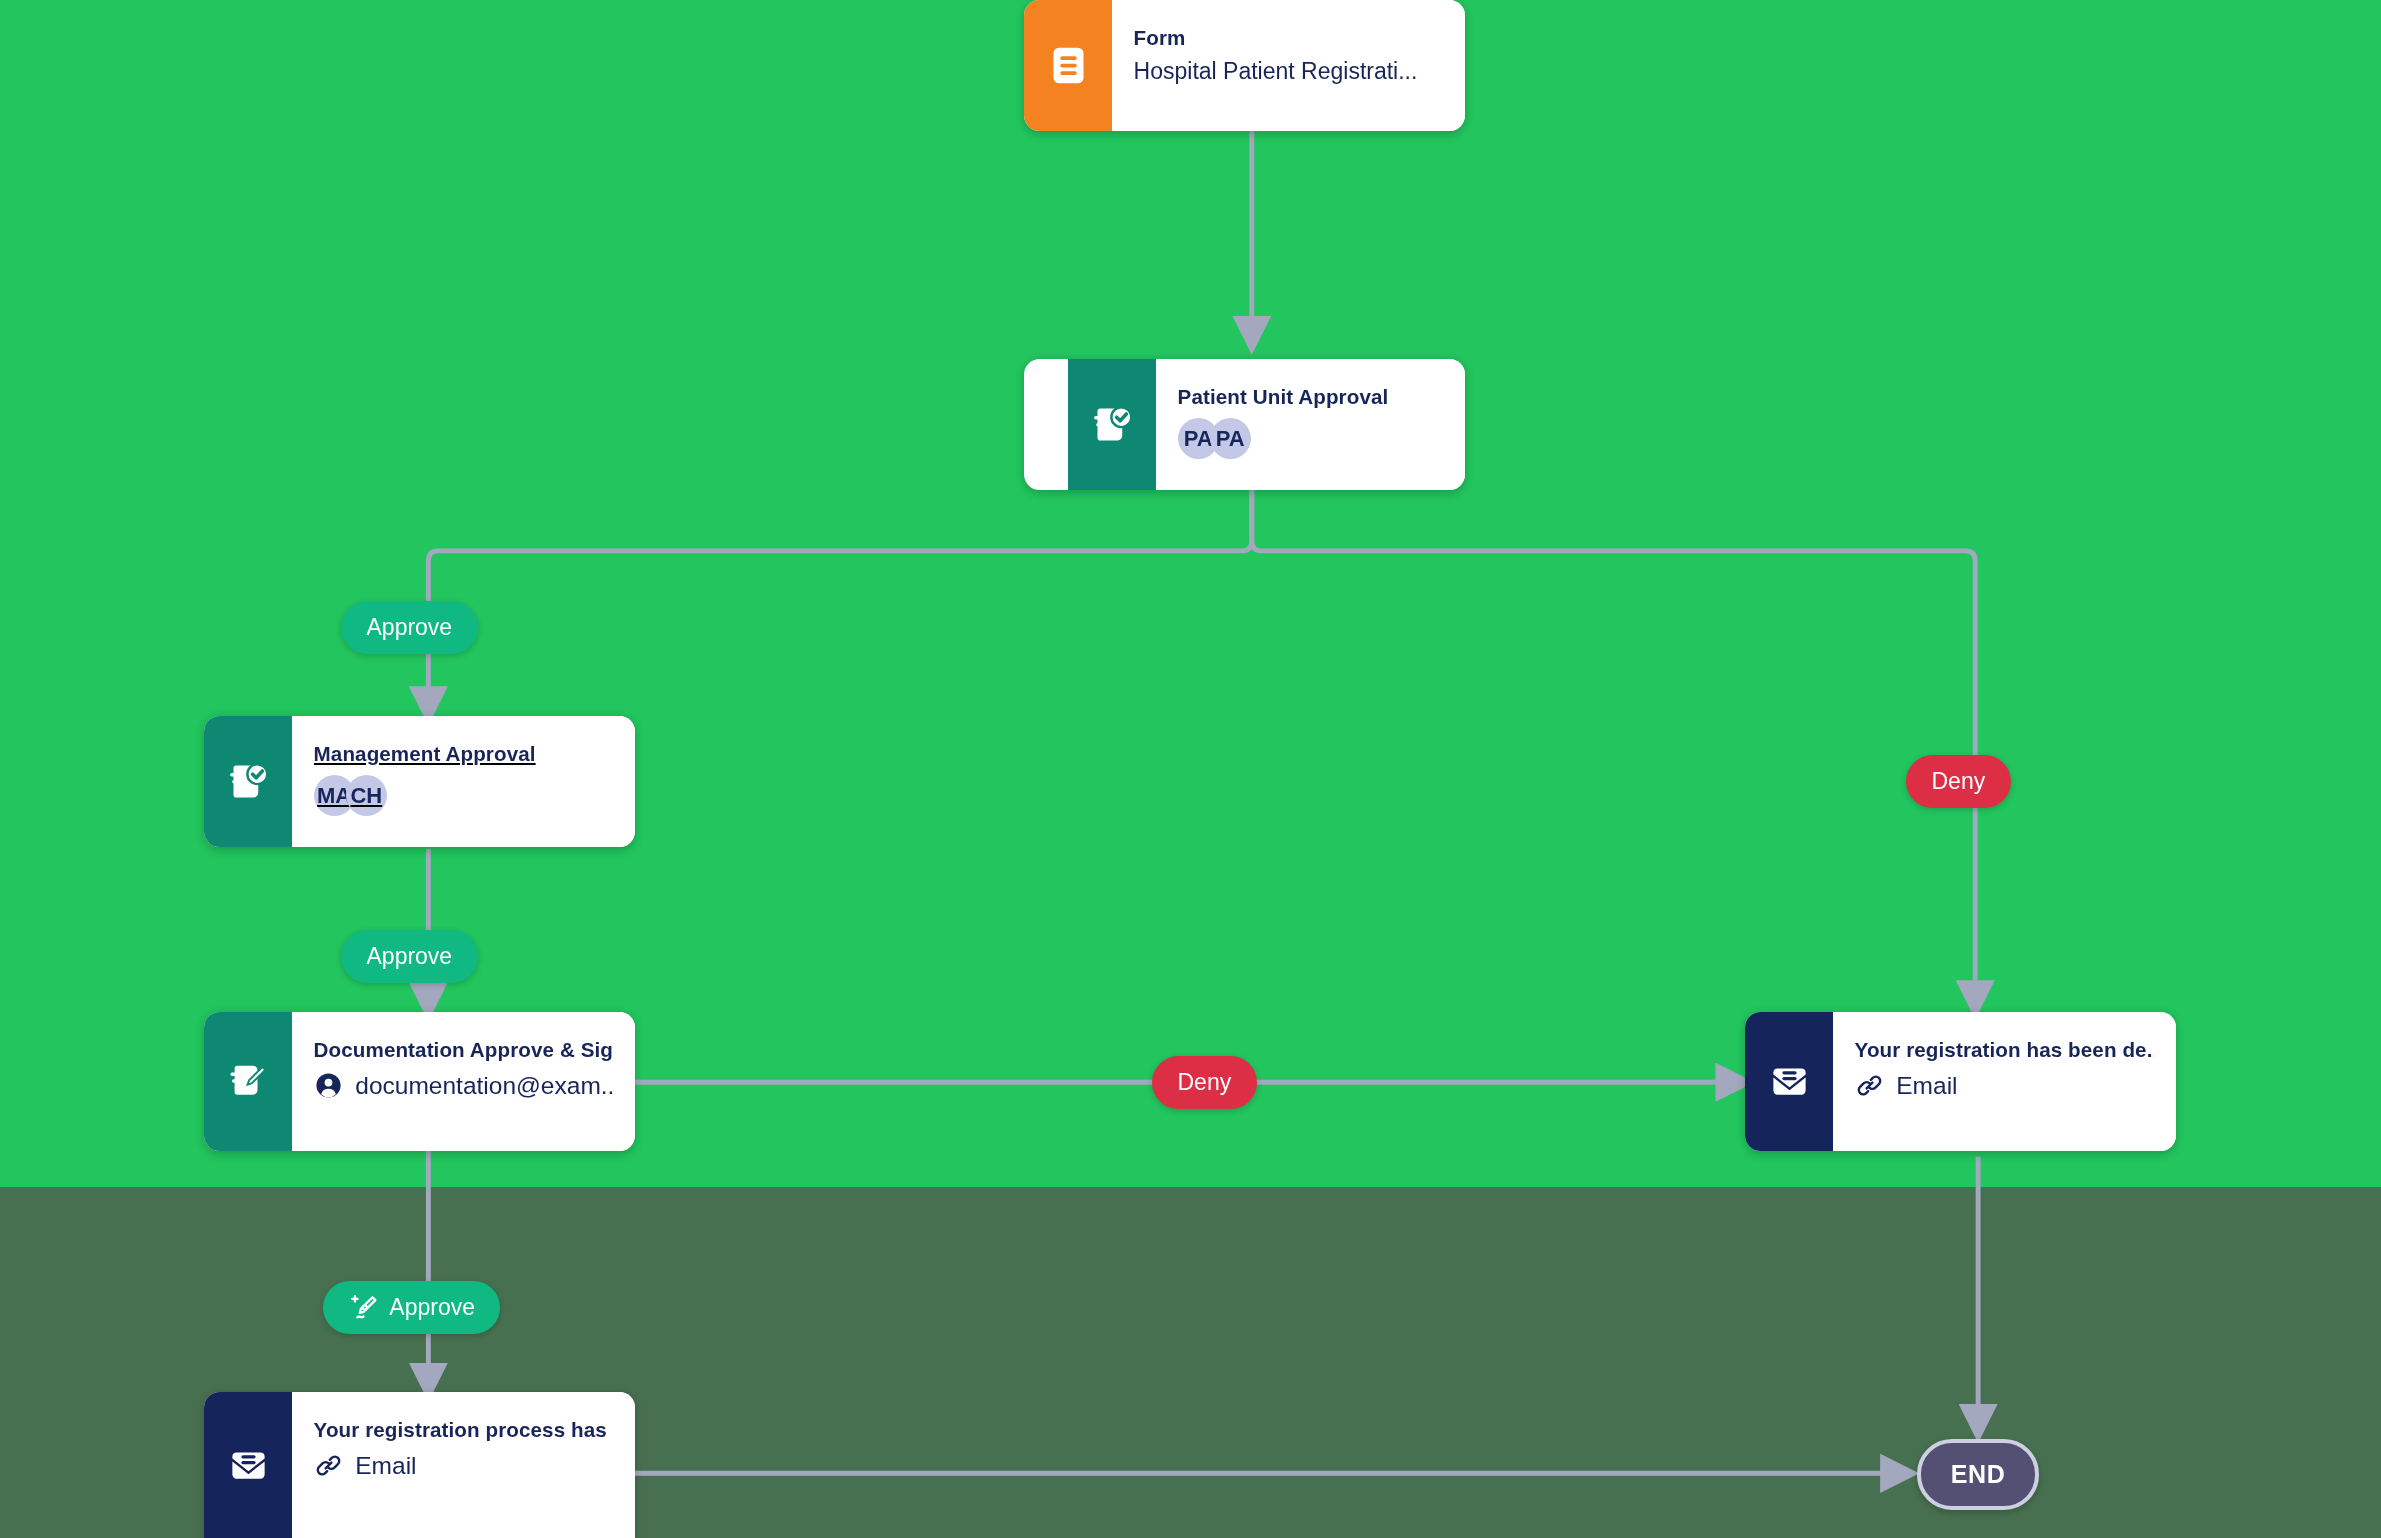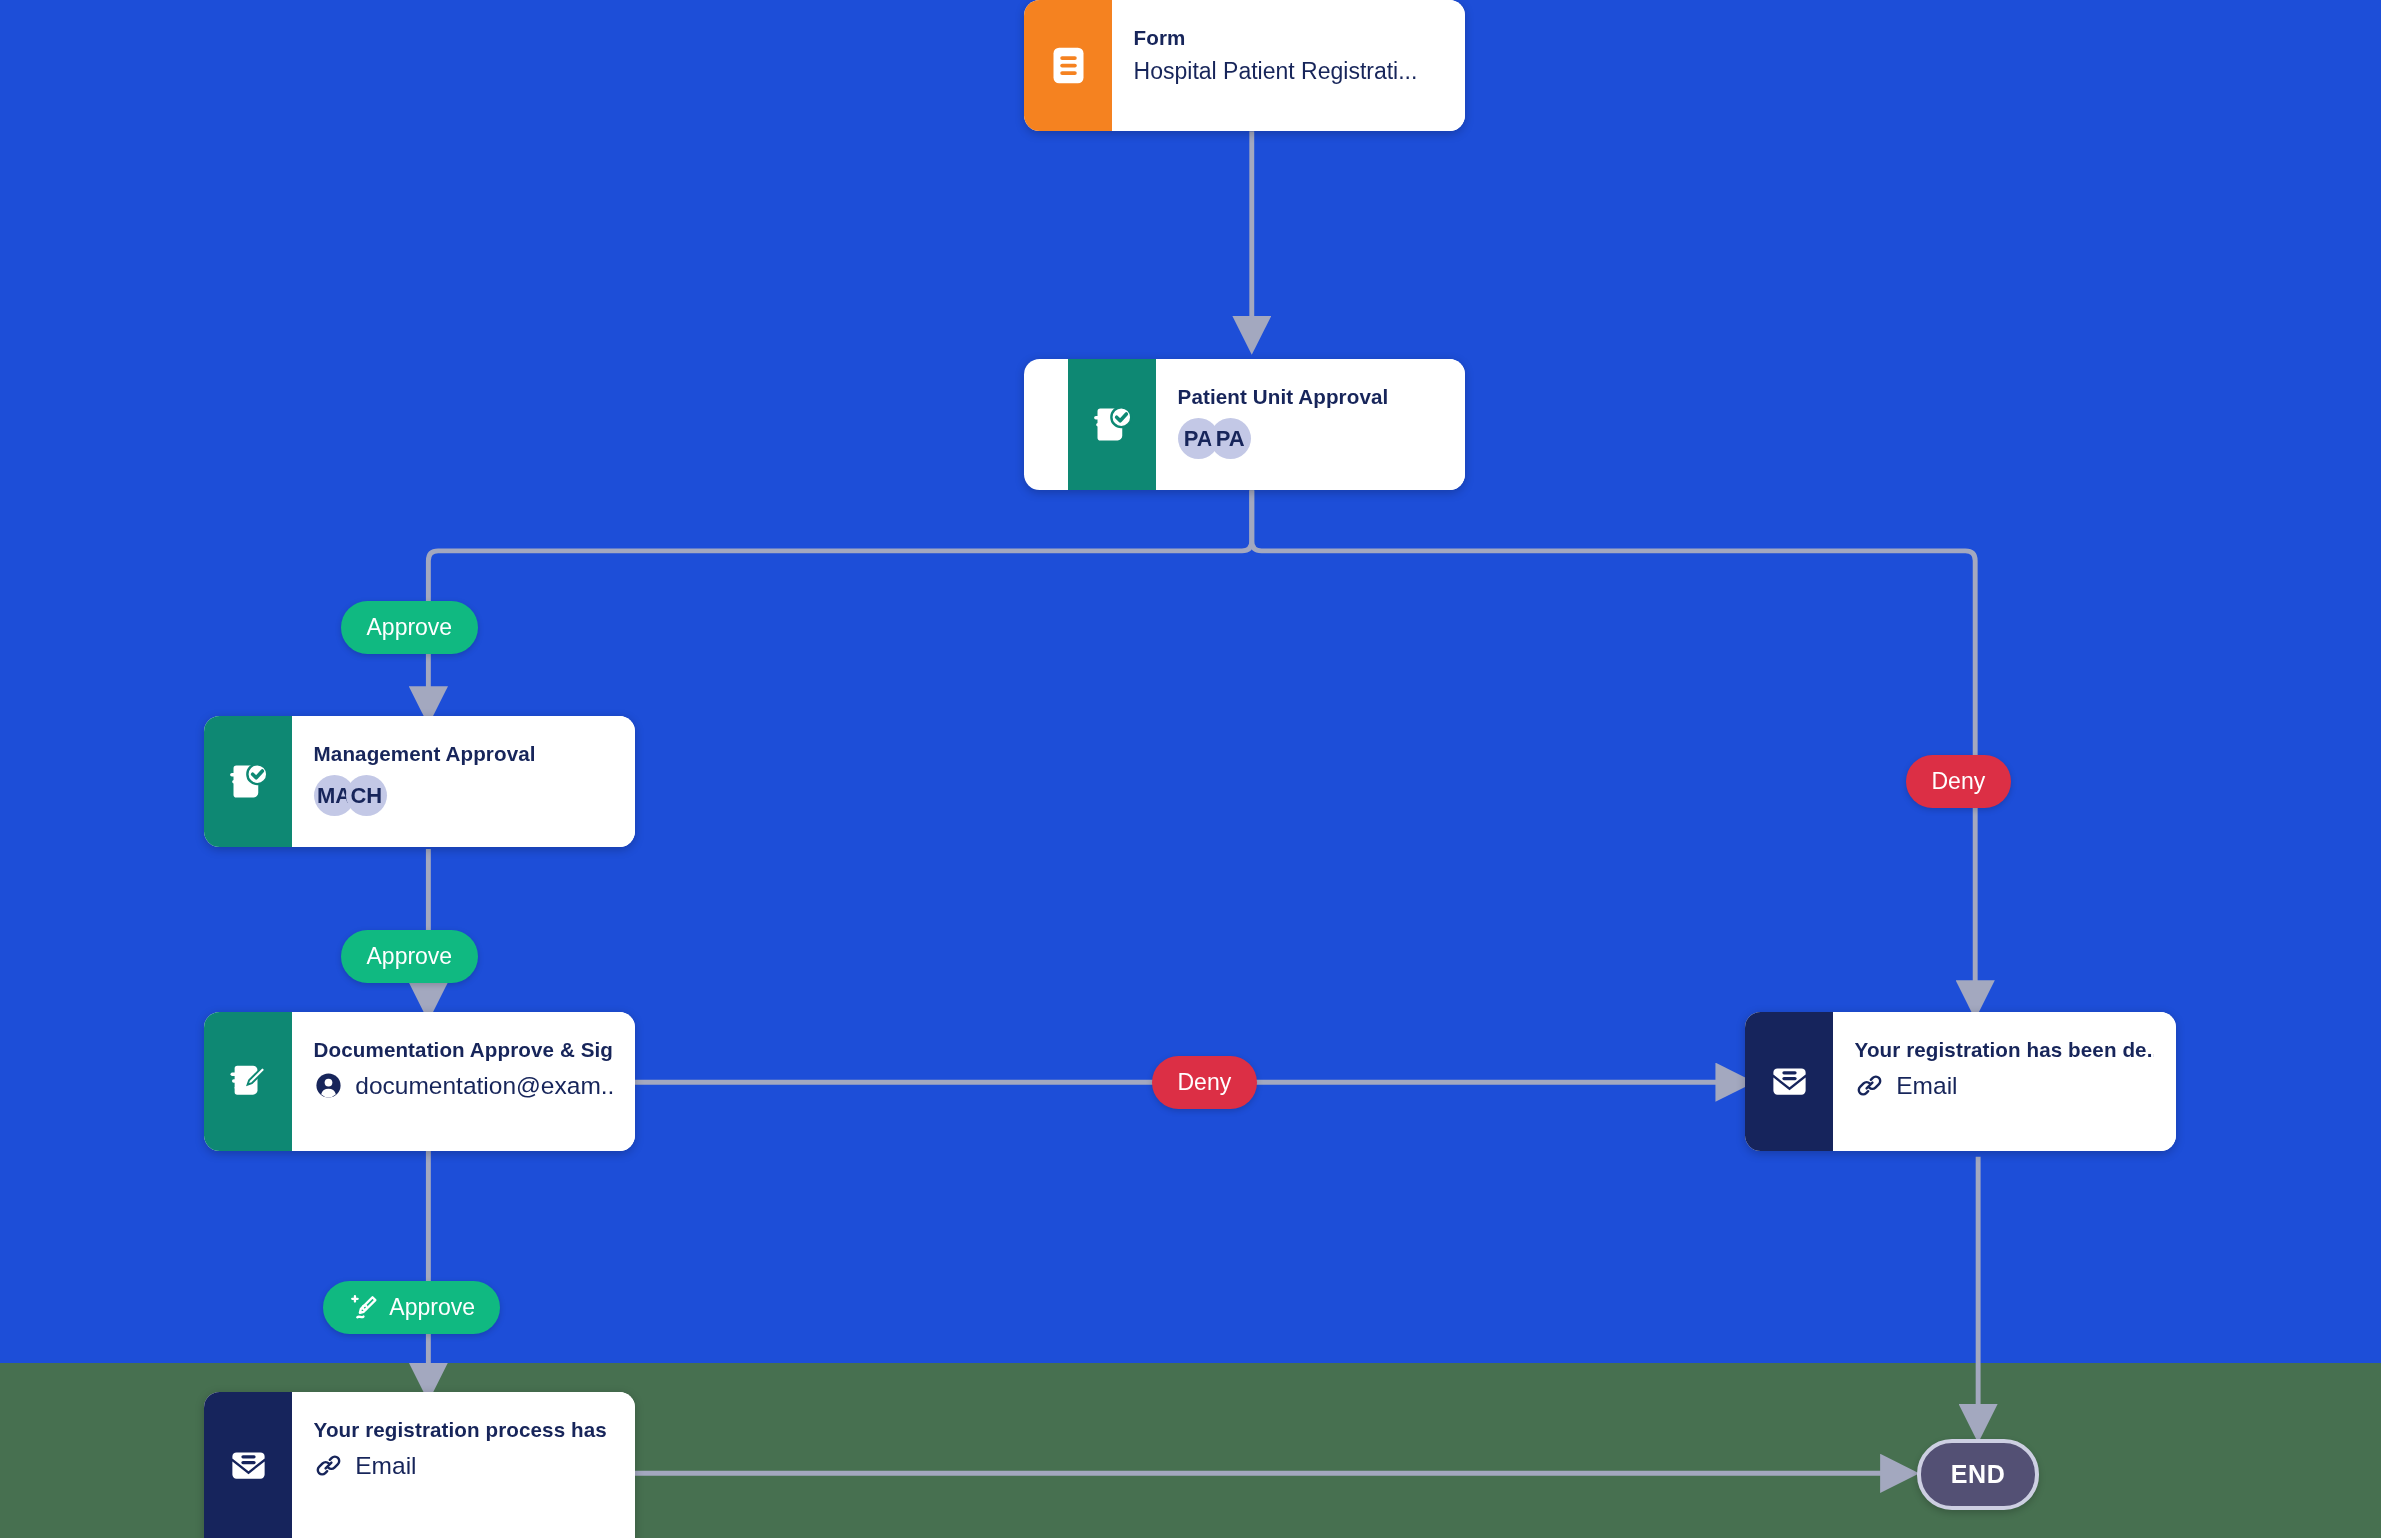--- a/index.html
+++ b/index.html
@@ -7,22 +7,22 @@
   html, body {
     width: 2382px;
     height: 1539px;
     background: #477050;
     font-family: "Liberation Sans", sans-serif;
     overflow: hidden;
   }
   #canvas {
     position: relative;
     width: 2382px;
-    height: 1363px;
-    background: #1d4ed8;
+    height: 1187px;
+    background: #22c55e;
   }
   #edges {
     position: absolute;
     left: 0; top: 0;
     width: 2382px; height: 1539px;
     pointer-events: none;
   }
 
   
   .node {
@@ -196,21 +196,21 @@
     </div>
     <div class="node-body">
       <div class="node-title">Patient Unit Approval</div>
       <div class="avatars">
         <div class="avatar">PA</div>
         <div class="avatar">PA</div>
       </div>
     </div>
   </div>
 
-  <div class="node" style="left:204px; top:716px; width:431px;">
+  <div class="node" style="left:204px; top:716px; width:431px;text-decoration:underline;">
     <div class="node-icon ic-teal">
       <svg viewBox="0 0 24 24" fill="none">
         <path d="M5.5 3.5h9.2a2.5 2.5 0 0 1 2.5 2.5v12a2.5 2.5 0 0 1-2.5 2.5H5.5A1.5 1.5 0 0 1 4 19V5a1.5 1.5 0 0 1 1.5-1.5z" fill="#ffffff"></path>
         <rect x="2.2" y="7.4" width="7" height="1.9" rx="0.95" fill="#ffffff"></rect>
         <rect x="3.3" y="11.2" width="6" height="1.9" rx="0.95" fill="#ffffff"></rect>
         <rect x="4.2" y="15" width="6" height="1.9" rx="0.95" fill="#ffffff"></rect>
         <circle cx="16.7" cy="8.1" r="5.3" fill="#ffffff" stroke="#0e8873" stroke-width="1.3"></circle>
         <path d="M14.2 8.1l1.9 1.9 3.3-3.6" stroke="#0e8873" stroke-width="1.9" stroke-linecap="round" stroke-linejoin="round"></path>
       </svg>
     </div>

